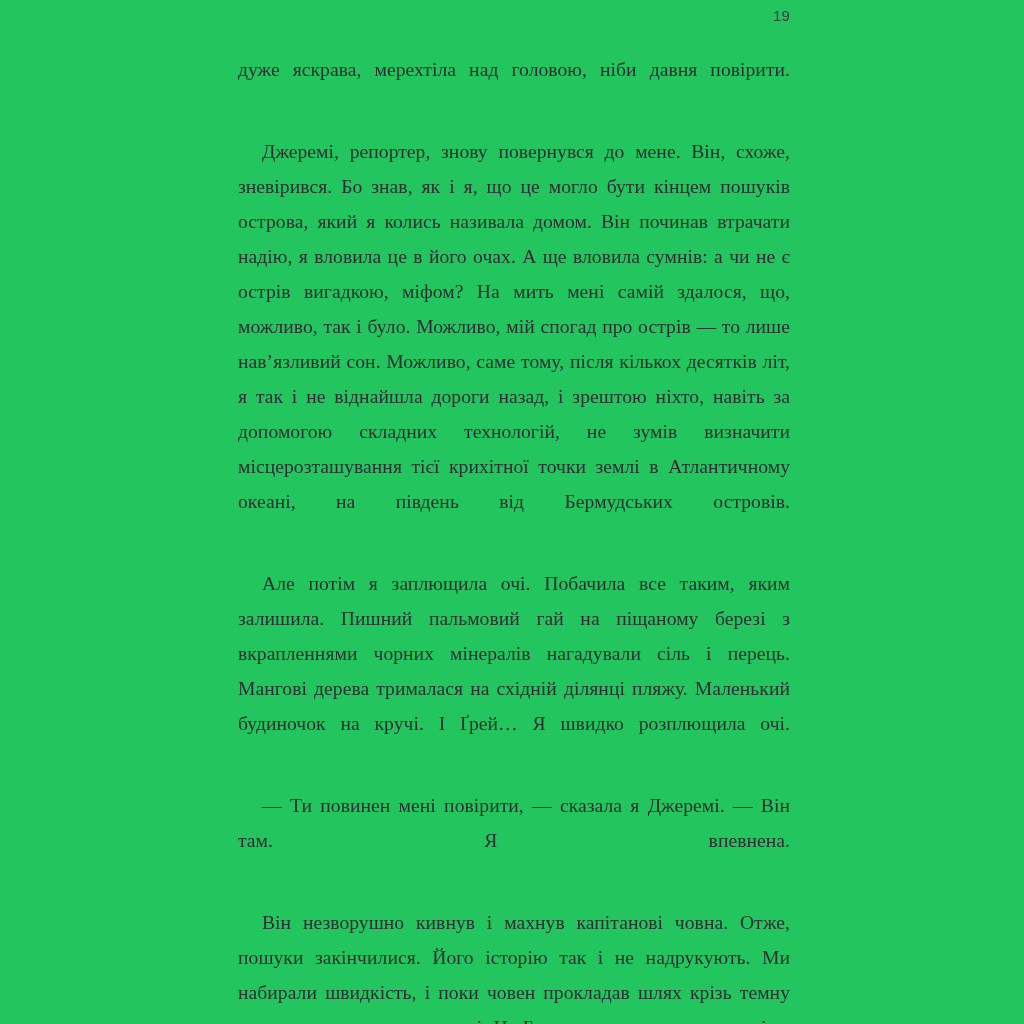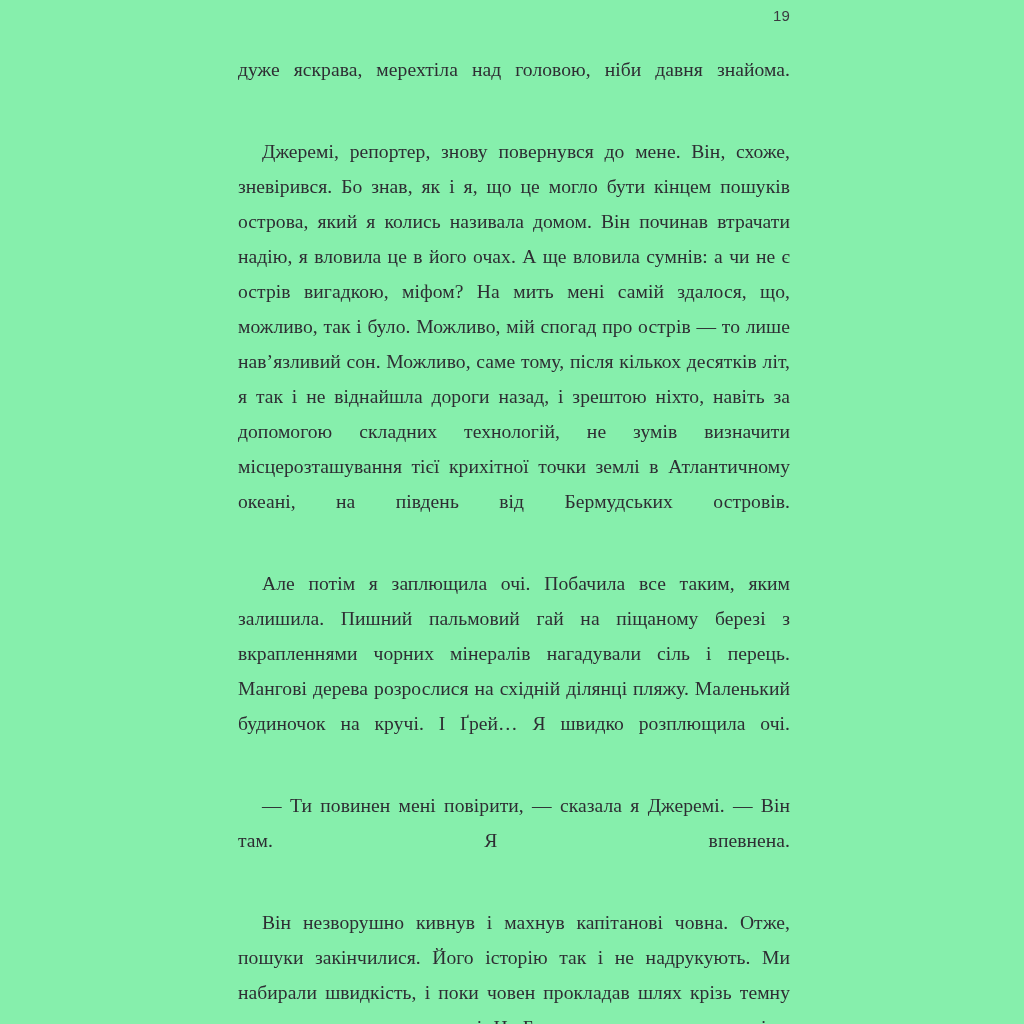--- a/index.html
+++ b/index.html
@@ -12,21 +12,21 @@
     background: #ffffff;
     font-family: "Liberation Serif", "DejaVu Serif", serif;
     color: #2e2e33;
     overflow: hidden;
     position: relative;
   }
 
   .page {
     position: absolute;
     inset: 0;
-    background: #86efac;
+    background: #22c55e;
   }
 
   
   .folio {
     position: absolute;
     top: 8px;
     left: 238px;
     width: 552px;
     text-align: right;
     font-family: "Liberation Sans", "DejaVu Sans", sans-serif;
@@ -72,20 +72,20 @@
   }
 </style>
 </head>
 <body>
 
 <div class="page">
 
   <div class="folio">19</div>
 
   <div class="textblock">
-    <p class="para cont">дуже яскрава, мерехтіла над головою, ніби давня знайома.</p>
+    <p class="para cont">дуже яскрава, мерехтіла над головою, ніби давня повірити.</p>
     <p class="para">Джеремі, репортер, знову повернувся до мене. Він, схоже, зневірився. Бо знав, як і я, що це могло бути кінцем пошуків острова, який я колись називала домом. Він починав втрачати надію, я вловила це в його очах. А ще вловила сумнів: а чи не є острів вигадкою, міфом? На мить мені самій здалося, що, можливо, так і було. Можливо, мій спогад про острів — то лише нав’язливий сон. Можливо, саме тому, після кількох десятків літ, я так і не віднайшла дороги назад, і зрештою ніхто, навіть за допомогою складних технологій, не зумів визначити місцерозташування тієї крихітної точки землі в Атлантичному океані, на південь від Бермудських островів.</p>
-    <p class="para">Але потім я заплющила очі. Побачила все таким, яким залишила. Пишний пальмовий гай на піщаному березі з вкрапленнями чорних мінералів нагадували сіль і перець. Мангові дерева розрослися на східній ділянці пляжу. Маленький будиночок на кручі. І Ґрей… Я швидко розплющила очі.</p>
+    <p class="para">Але потім я заплющила очі. Побачила все таким, яким залишила. Пишний пальмовий гай на піщаному березі з вкрапленнями чорних мінералів нагадували сіль і перець. Мангові дерева трималася на східній ділянці пляжу. Маленький будиночок на кручі. І Ґрей… Я швидко розплющила очі.</p>
     <p class="para">— Ти повинен мені повірити, — сказала я Джеремі. — Він там. Я впевнена.</p>
     <p class="para">Він незворушно кивнув і махнув капітанові човна. Отже, пошуки закінчилися. Його історію так і не надрукують. Ми набирали швидкість, і поки човен прокладав шлях крізь темну воду, я трималася за поручні. На Бермуди повертатись не хотіла. Не хотіла здаватися. Джеремі вовтузився зі своїм мобільним телефоном — напевно, набирав редактора, щоб повідомити погані новини. Я бачила, він не міг зловити сигналу і розмахував телефоном у повітрі.</p>
   </div>
 
 </div>
 
 </body></html>

